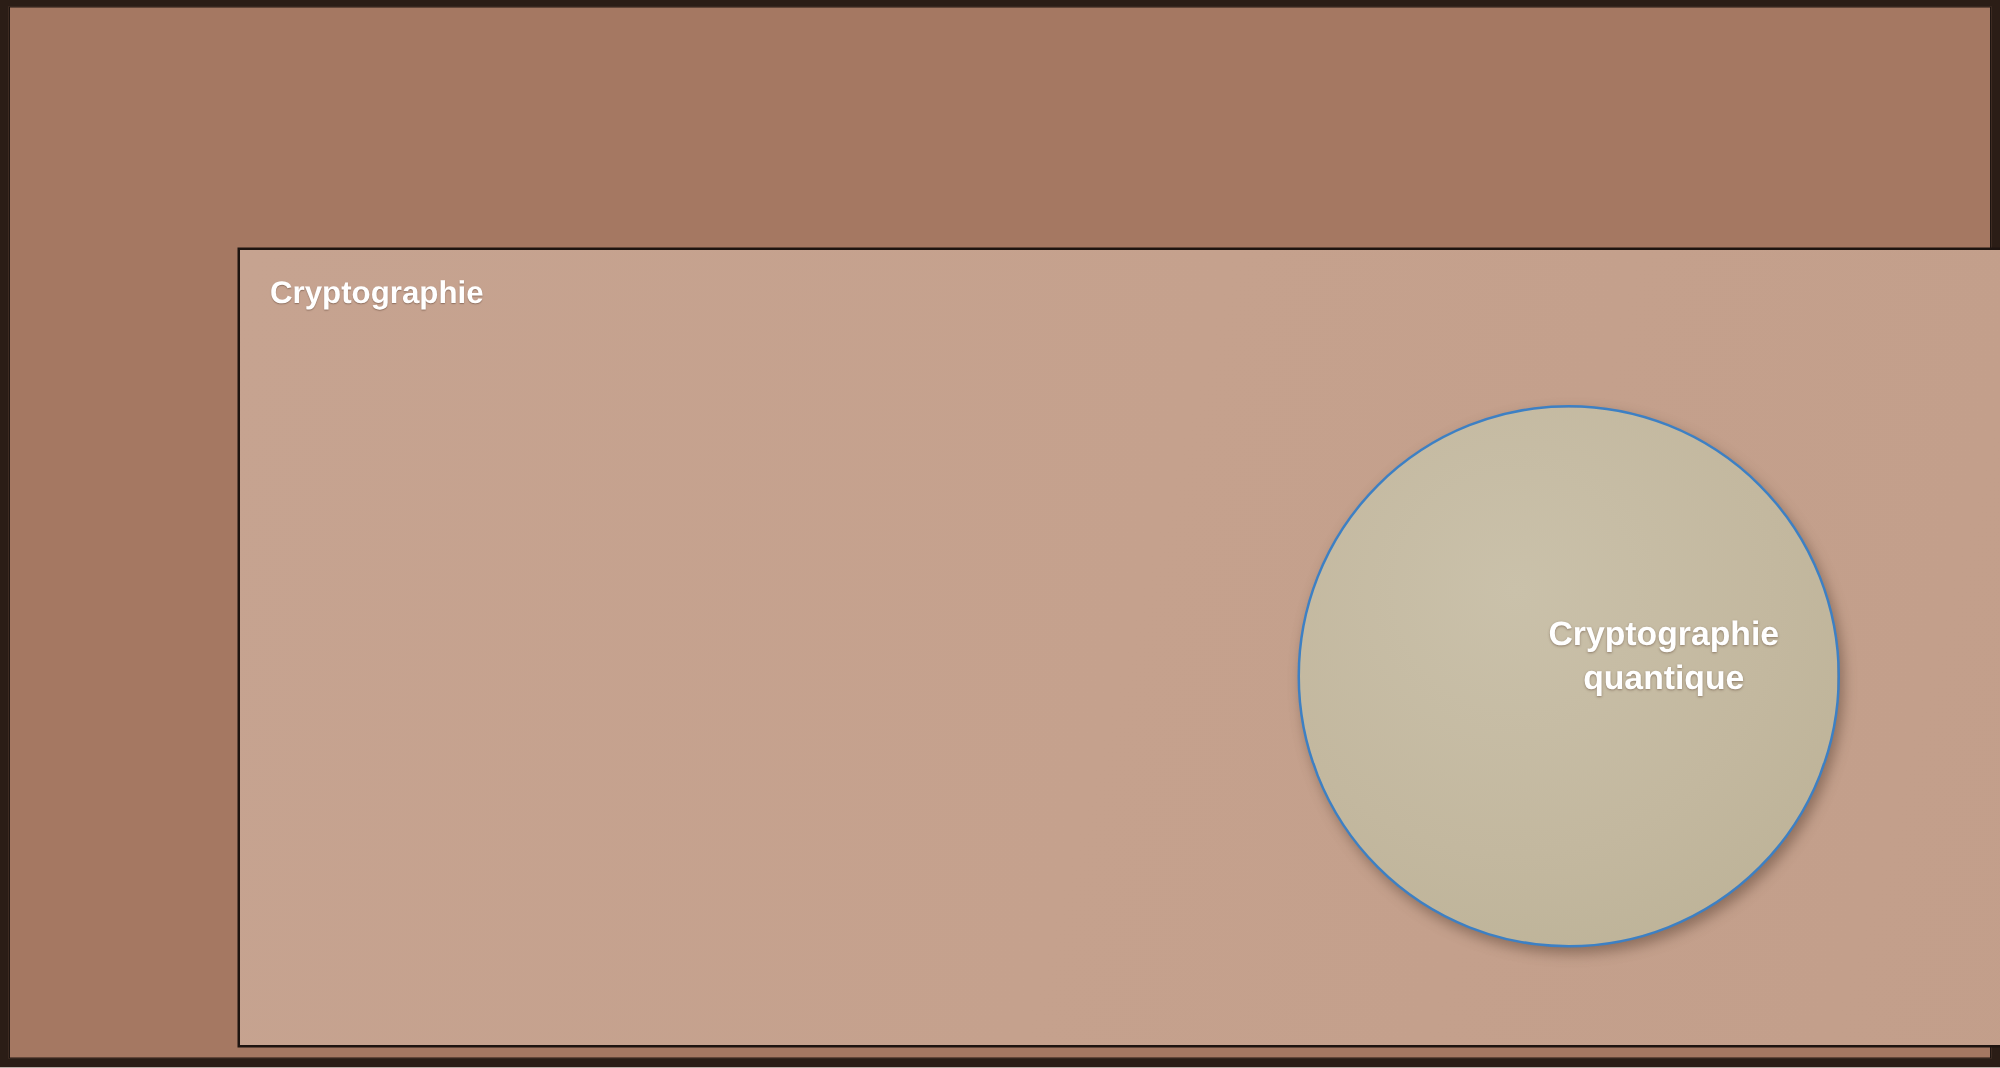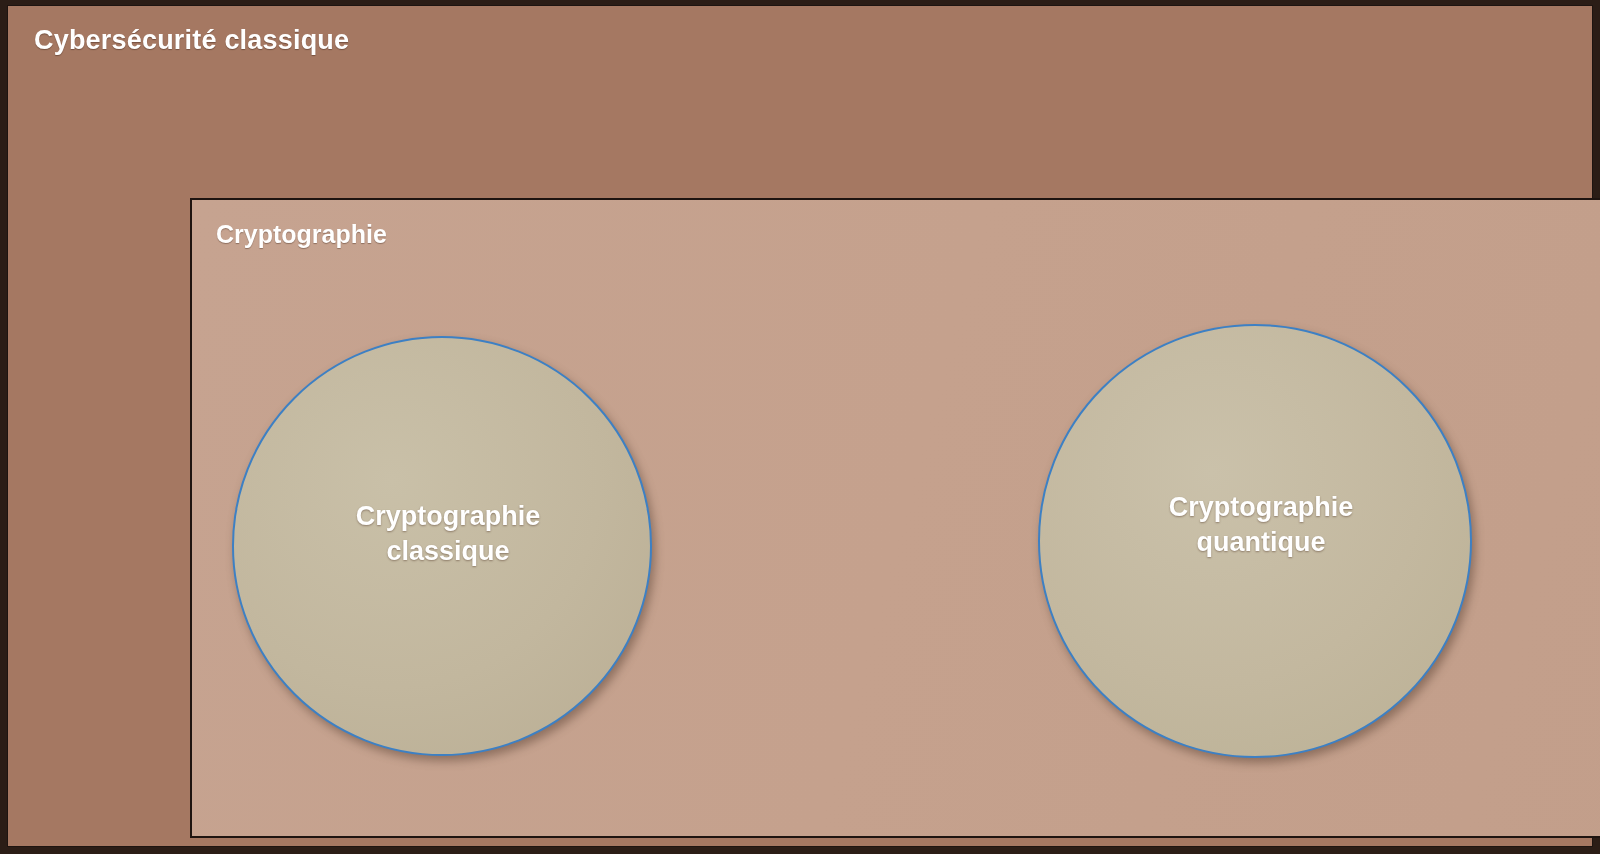--- a/index.html
+++ b/index.html
@@ -123,40 +123,36 @@
     z-index: 3;
   }
 
   .label-left   { font-size: 27px; width: 280px; transform: translate(6px, -12px); }
   .label-middle { font-size: 27px; width: 250px; transform: translate(24px, -6px); }
   .label-right  { font-size: 27px; width: 290px; transform: translate(6px, -16px); }
 
   
   .circle-middle { z-index: 2; }
   .circle-left   { z-index: 1; }
-  .circle-right  { z-index: 1; }
+  .circle-right  { z-index: 1; justify-content: flex-end; }
 </style>
 </head>
 <body>
 
 <div id="canvas">
 
   <div class="outer-box">
 
-    <div class="outer-title">Cybersécurité classique</div>
 
     <div class="inner-box">
 
       <div class="inner-title">Cryptographie</div>
 
       <div class="venn-stage">
 
-        <div class="circle circle-left">
-          <span class="circle-label label-left">Cryptographie classique</span>
-        </div>
 
 
         <div class="circle circle-right">
           <span class="circle-label label-right">Cryptographie quantique</span>
         </div>
 
       </div>
     </div>
   </div>
 </div>

